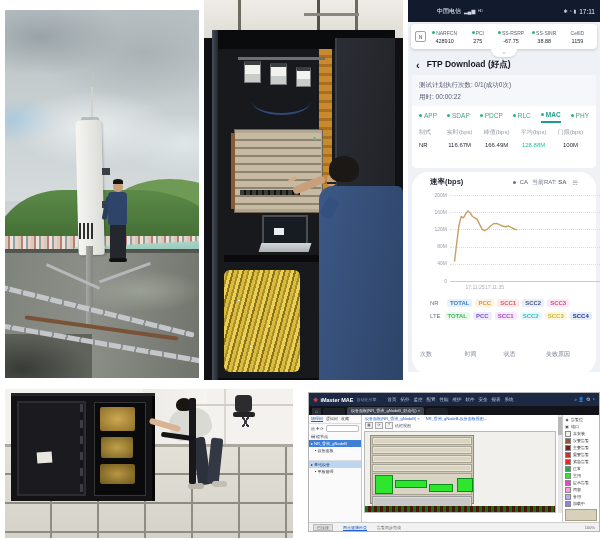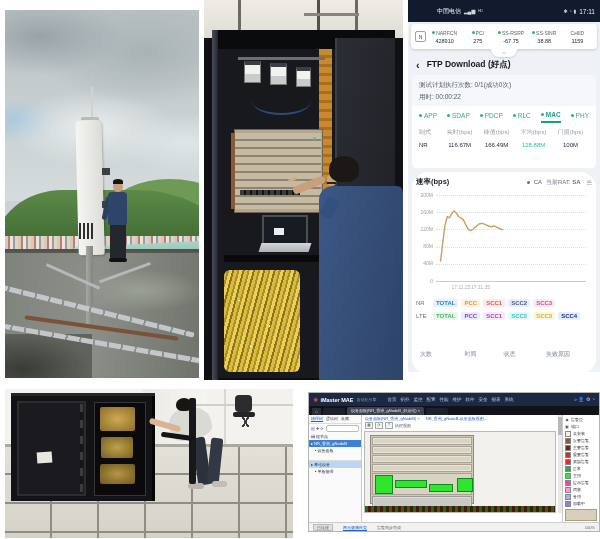--- a/index.html
+++ b/index.html
@@ -162,21 +162,21 @@
   #layer-tabs{display:flex;justify-content:space-between;padding:5px 7px 0;}
   .ltab{display:flex;align-items:center;gap:2px;font-size:6.5px;color:#4aa183;padding-bottom:3px;cursor:pointer;}
   .ltab .m-dot{background:#2bb673;}
   .ltab.active{color:#1b9e8c;font-weight:bold;border-bottom:2px solid #1b9e8c;}
   .rt-head,.rt-row{display:flex;padding:0 7px;align-items:center;}
   .rt-head{margin-top:5px;font-size:6px;color:#97a0ae;}
   .rt-row{margin-top:5px;font-size:6px;color:#272c36;}
   .rt-c{flex:1;text-align:center;white-space:nowrap;}
   .rt-c:first-child{flex:0.6;text-align:left;}
   .rt-avg{color:#2cc09a;}
-  .p-card2{left:4px;top:172px;right:4px;height:202px;background:#fff;border-radius:16px;padding:5px 4px;box-sizing:border-box;}
+  .p-card2{left:4px;top:172px;right:4px;height:202px;background:#fff;border-radius:16px;padding:5px 18px;box-sizing:border-box;}
   .chart-head{display:flex;align-items:center;gap:4px;}
   .ch-title{flex:1;font-size:7.5px;font-weight:bold;color:#1c212b;}
   .ch-dot{width:3px;height:3px;border-radius:50%;background:#6a7280;display:inline-block;}
   .ch-ca{font-size:6px;color:#545c6a;}
   .ch-rat{font-size:6px;color:#6a7280;}
   .ch-filter{font-size:6px;color:#6a7280;margin-left:2px;}
   .plot-wrap{position:relative;height:102px;margin-top:5px;}
   .ylab{position:absolute;left:0;width:17px;text-align:right;font-size:5px;color:#9aa2af;}
   #plot{position:absolute;left:20px;top:3px;width:150px;height:86px;}
   .gline{position:absolute;left:0;width:100%;height:0;border-top:1px dotted #d9dee6;}

